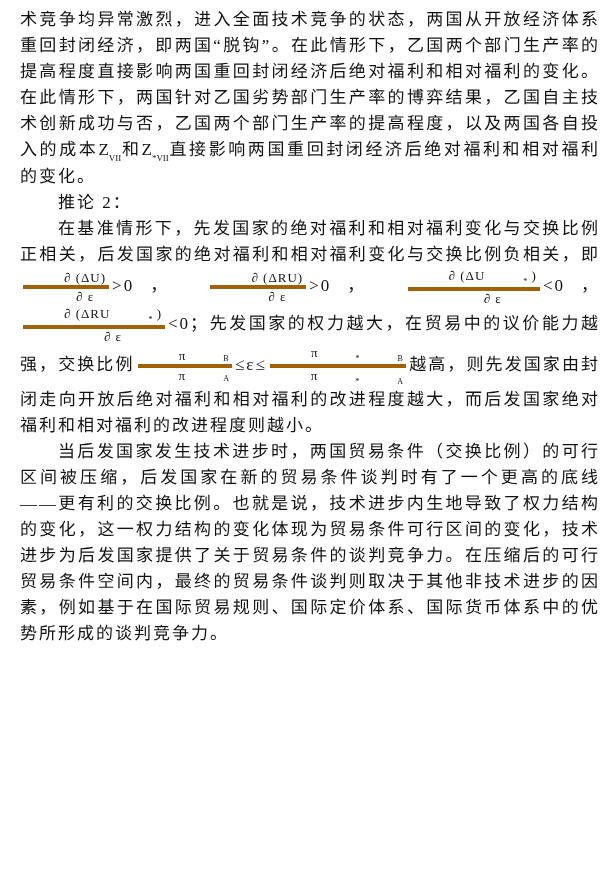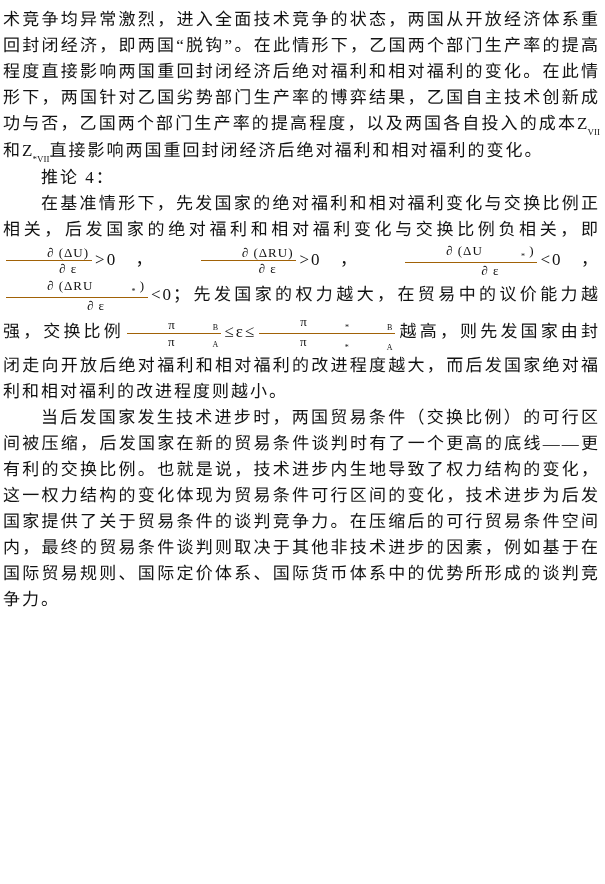--- a/index.html
+++ b/index.html
@@ -11,21 +11,21 @@
     width: 605px;
     height: 884px;
     overflow: hidden;
     color: #121212;
     font-family: "Liberation Serif", "DejaVu Serif", serif;
   }
   .page {
     box-sizing: border-box;
     width: 605px;
     height: 884px;
-    padding: 7px 5px 0 3px;
+    padding: 7px 5px 0 20px;
   }
   p.para {
     margin: 0;
     font-size: 17px;
     line-height: 26px;
     letter-spacing: 2px;
     text-align: justify;
     word-break: break-all;
   }
   p.indent  { text-indent: 38px; }
@@ -50,39 +50,39 @@
   .frac {
     display: inline-flex;
     flex-direction: column;
     align-items: center;
     vertical-align: middle;
     font-size: 13px;
     line-height: 1.2;
     letter-spacing: 1px;
     margin: 0 3px;
   }
-  .fnum { border-bottom: 1px solid #a16207; padding: 0 3px; }
+  .fnum { border-bottom: 4px solid #a16207; padding: 0 3px; }
   .fden { padding: 0 3px; }
   .frac .ss { vertical-align: -0.3em; }
   .frac .ssup, .frac .ssub { font-size: 8px; height: 9px; }
 </style>
 </head>
 <body>
 
 <div class="page">
   <p class="para">术竞争均异常激烈，进入全面技术竞争的状态，两国从开放经济体系重回封闭经济，即两国“脱钩”。在此情形下，乙国两个部门生产率的提高程度直接影响两国重回封闭经济后绝对福利和相对福利的变化。在此情形下，两国针对乙国劣势部门生产率的博弈结果，乙国自主技术创新成功与否，乙国两个部门生产率的提高程度，以及两国各自投入的成本<span class="mtok"><span class="mbase">Z</span><span class="ss">
           <span class="ssup">VII</span>
           <span class="ssub"></span>
         </span></span>和<span class="mtok"><span class="mbase">Z</span><span class="ss">
           <span class="ssup">*VII</span>
           <span class="ssub"></span>
         </span></span>直接影响两国重回封闭经济后绝对福利和相对福利的变化。</p>
 
 
-  <p class="para indent">推论 4：</p>
+  <p class="para indent">推论 2：</p>
 
   <p class="para indent">在基准情形下，先发国家的绝对福利和相对福利变化与交换比例正相关，后发国家的绝对福利和相对福利变化与交换比例负相关，即<span class="frac">
         <span class="fnum">∂ (ΔU)</span>
         <span class="fden">∂ ε</span>
       </span>&gt;0， <span class="frac">
         <span class="fnum">∂ (ΔRU)</span>
         <span class="fden">∂ ε</span>
       </span>&gt;0， <span class="frac">
         <span class="fnum">∂ (ΔU<span class="mtok"><span class="ss">
               <span class="ssup">*</span>

